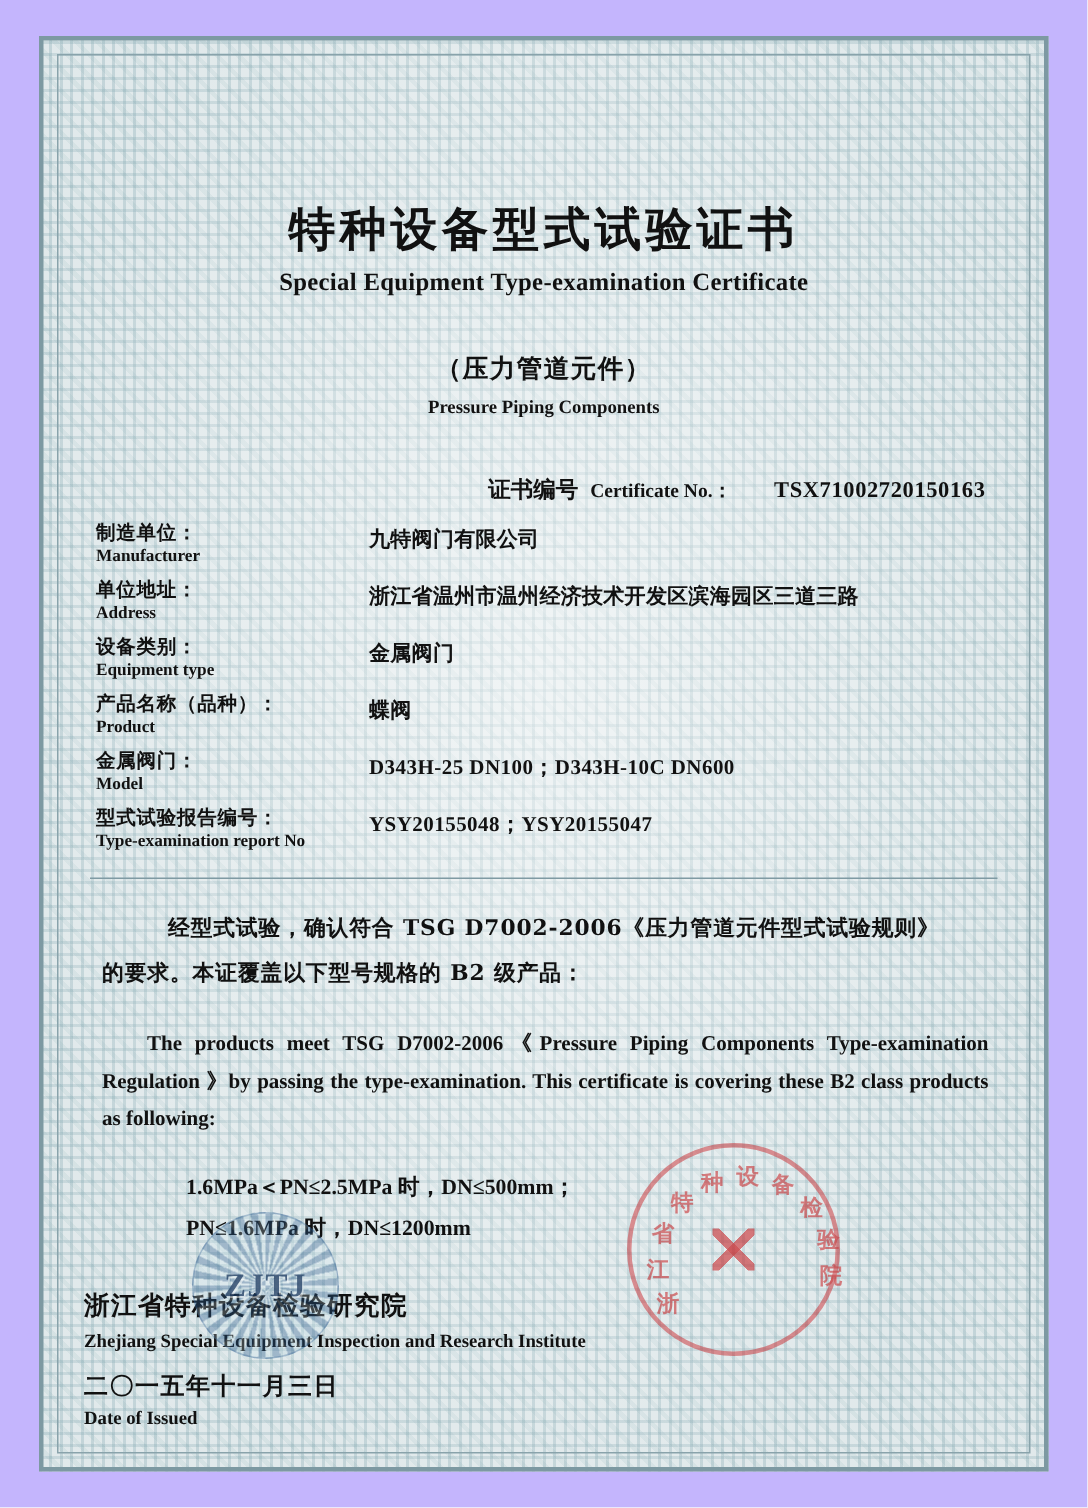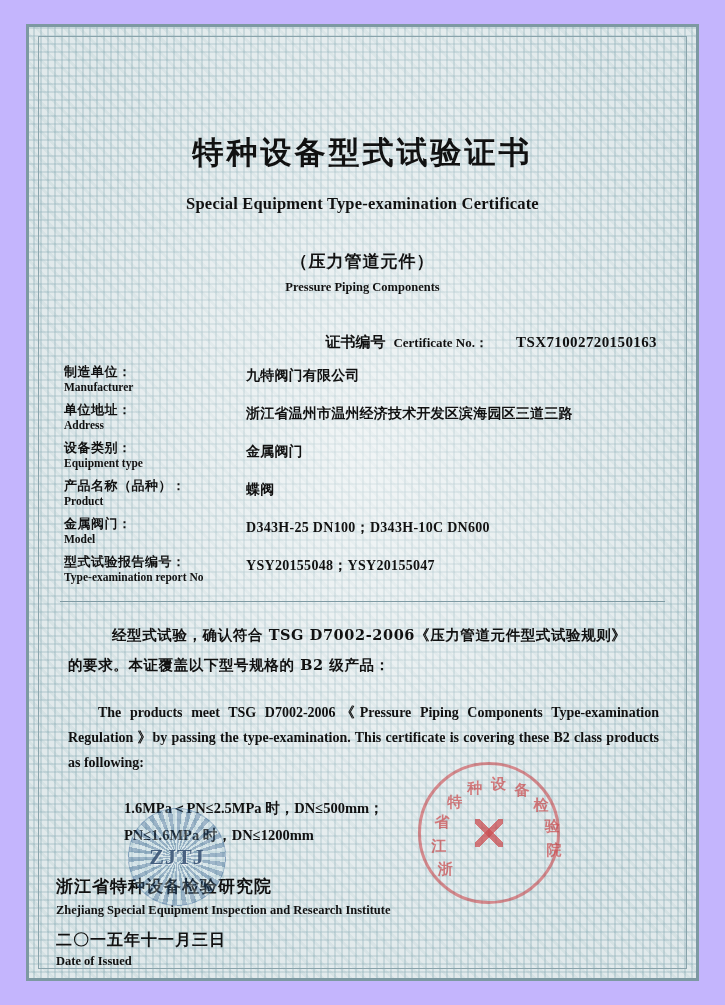--- a/index.html
+++ b/index.html
@@ -85,21 +85,21 @@
     letter-spacing: 3px;
     color: #111;
     margin-top: 96px;
     font-family: "DejaVu Serif", serif;
   }
   .title-en {
     text-align: center;
     font-size: 16.5px;
     font-weight: bold;
     color: #111;
-    margin-top: 20px;
+    margin-top: 4px;
     letter-spacing: 0.2px;
   }
   .subtitle-cn {
     text-align: center;
     font-size: 17px;
     font-weight: bold;
     color: #111;
     margin-top: 36px;
     letter-spacing: 1px;
     font-family: "DejaVu Serif", serif;

